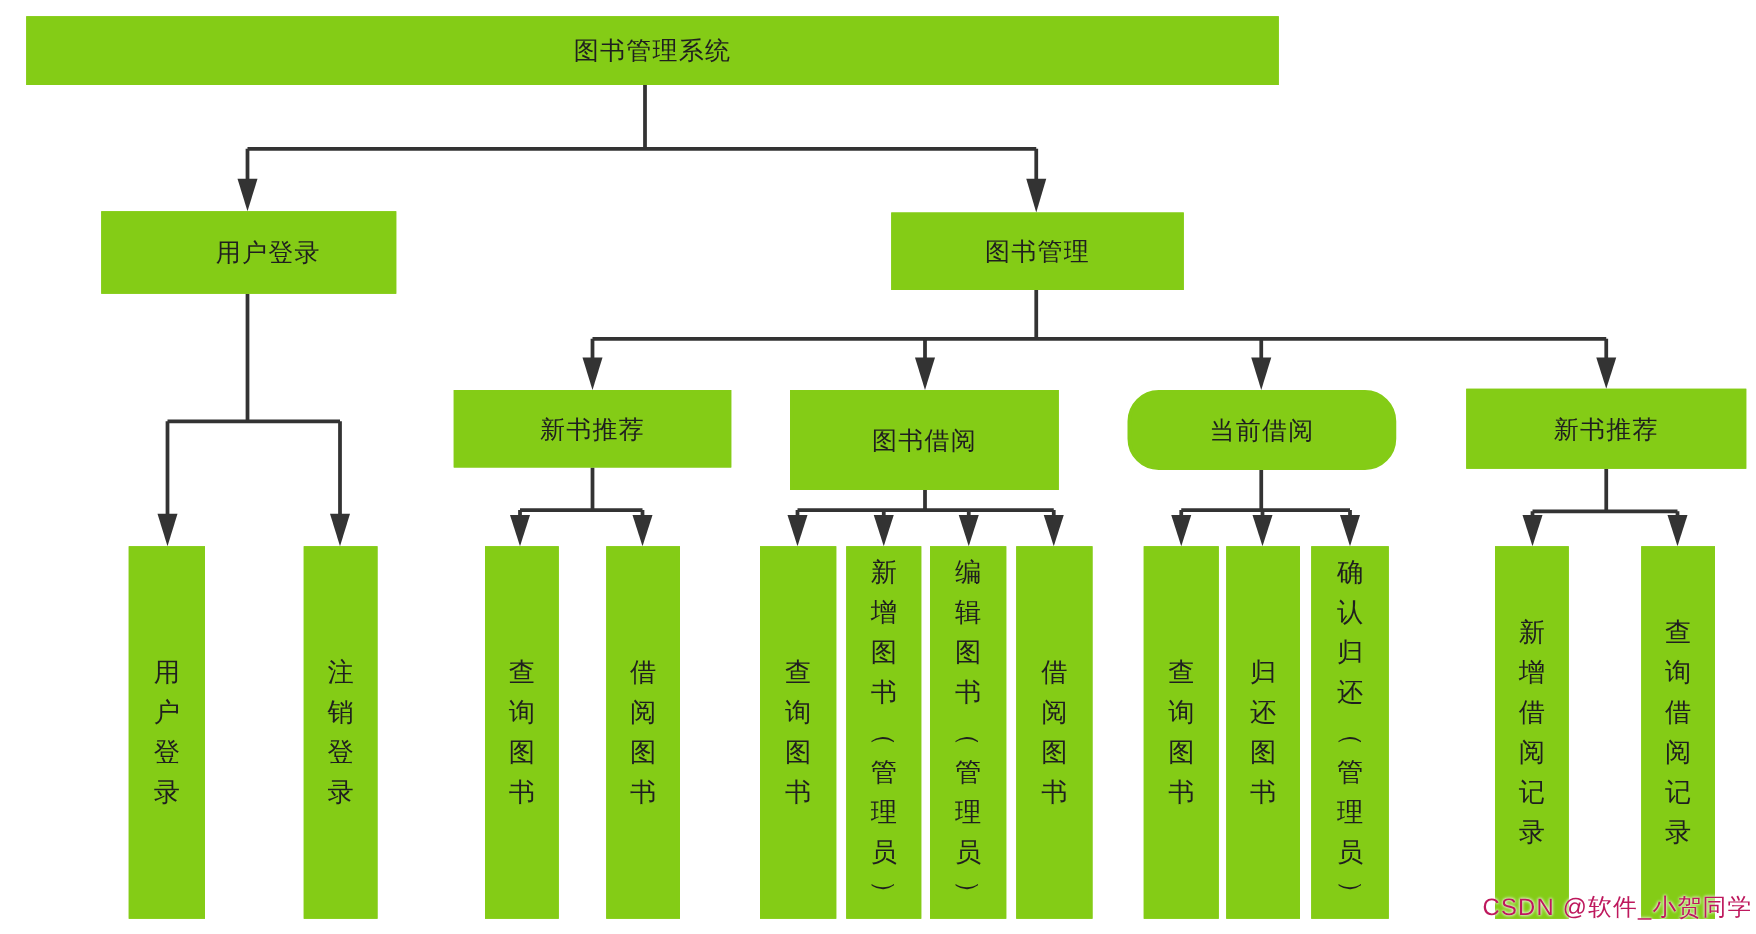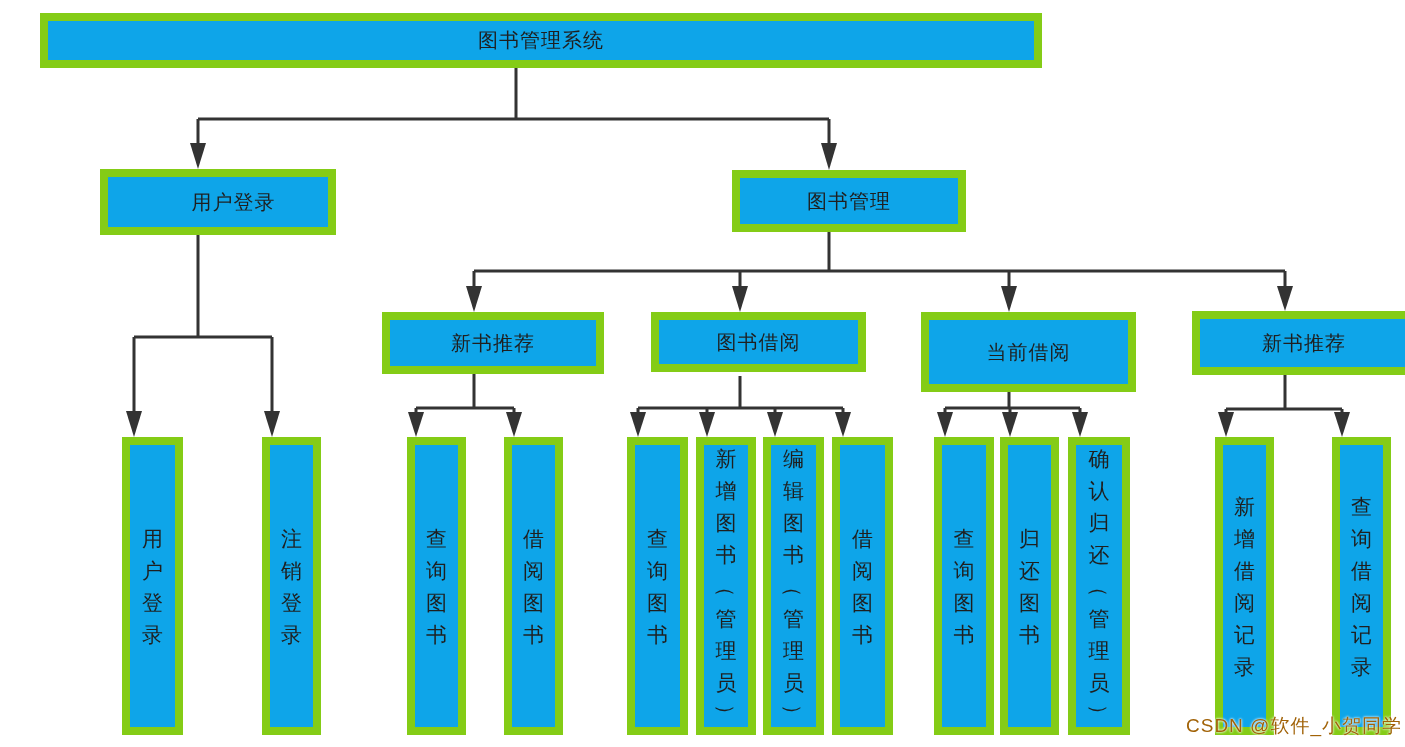--- a/index.html
+++ b/index.html
@@ -12,60 +12,59 @@
     overflow: hidden;
   }
   #wires {
     position: absolute;
     left: 0; top: 0;
     width: 1405px; height: 747px;
   }
   .node {
     position: absolute;
     box-sizing: border-box;
-    background: #0ea5e9;
-    border: 8px solid #84cc16;
+    background: #84cc16;
+    border: 3px solid #84cc16;
     color: #1f1f1f;
     display: flex;
     align-items: center;
     justify-content: center;
-    margin-left: 19px;
   }
   .hnode {
     font-size: 20px;
     letter-spacing: 1px;
     white-space: nowrap;
   }
   .vnode {
     flex-direction: column;
     gap: 11px;
     font-size: 21px;
     top: 437px;
     height: 298px;
   }
   .vchar { display: block; line-height: 1; }
   .vchar.rot { transform: rotate(90deg); }
   #watermark {
     position: absolute;
     left: 1186px;
     top: 713px;
     font-size: 19px;
-    color: #a16207;
+    color: #be185d;
     letter-spacing: 1px;
     white-space: nowrap;
     text-shadow: 0 0 3px #ffffff, 0 0 2px #ffffff;
     z-index: 5;
   }
   
   #n-root  { left: 21px;   top: 13px;  width: 1002px; height: 55px; }
   #n-login { left: 81px;   top: 169px; width: 236px;  height: 66px; padding-left: 31px; }
   #n-mgmt  { left: 713px;  top: 170px; width: 234px;  height: 62px; }
   #n-l3a   { left: 363px;  top: 312px; width: 222px;  height: 62px; }
-  #n-l3b   { left: 632px;  top: 312px; width: 215px;  height: 60px; }
-  #n-l3c   { left: 902px;  top: 312px; width: 215px;  height: 80px; }
+  #n-l3b   { left: 632px;  top: 312px; width: 215px;  height: 80px; }
+  #n-l3c   { left: 902px;  top: 312px; width: 215px;  height: 64px; border-radius: 25px; }
   #n-l3d   { left: 1173px; top: 311px; width: 224px;  height: 64px; }
   #v1  { left: 103px;  width: 61px; }
   #v2  { left: 243px;  width: 59px; }
   #v3  { left: 388px;  width: 59px; }
   #v4  { left: 485px;  width: 59px; }
   #v5  { left: 608px;  width: 61px; }
   #v6  { left: 677px;  width: 60px; }
   #v7  { left: 744px;  width: 61px; }
   #v8  { left: 813px;  width: 61px; }
   #v9  { left: 915px;  width: 60px; }

